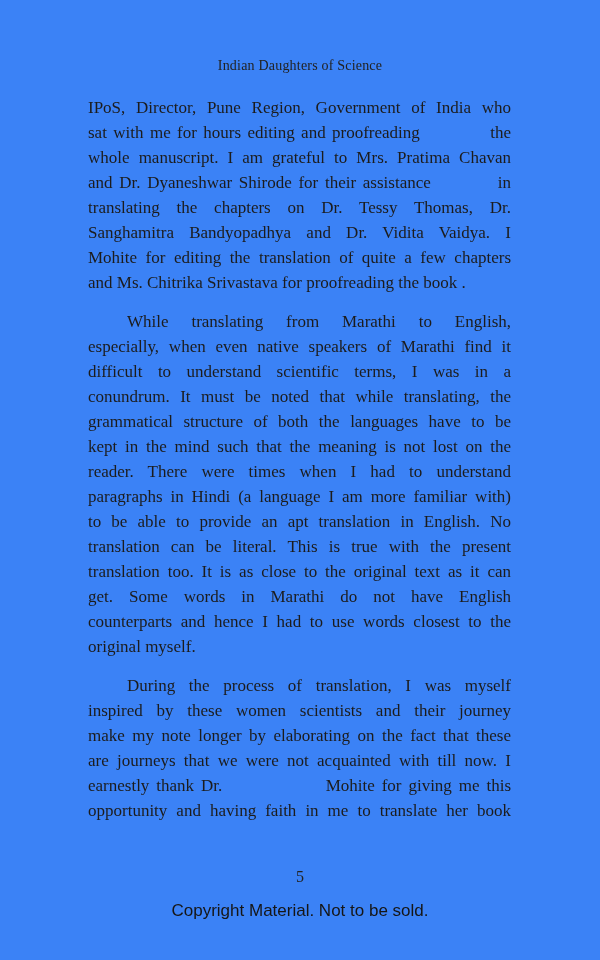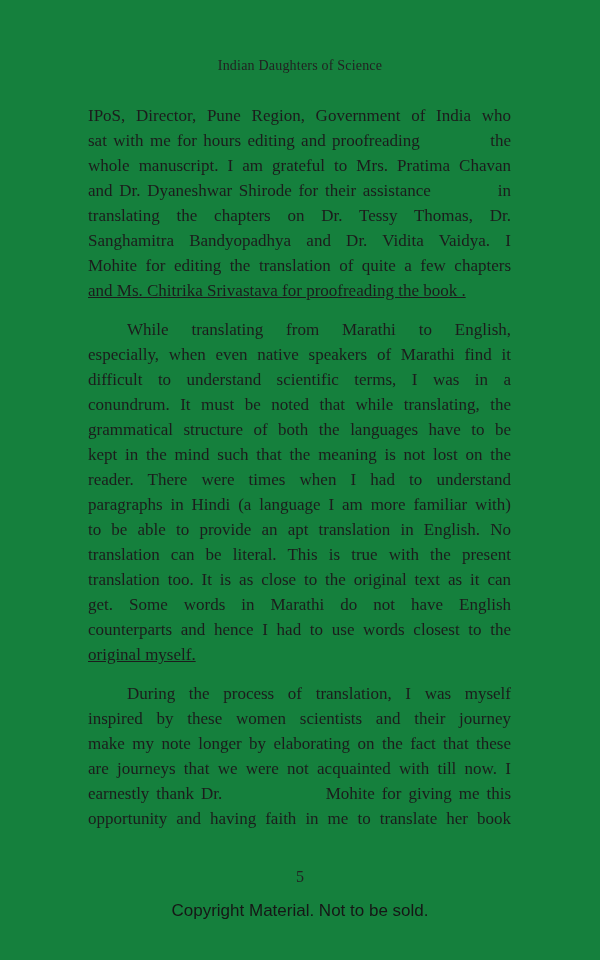--- a/index.html
+++ b/index.html
@@ -8,21 +8,21 @@
     width: 600px;
     height: 960px;
     background: #f6f6f4;
     font-family: "Liberation Serif", serif;
     overflow: hidden;
   }
   .page {
     position: relative;
     width: 600px;
     height: 960px;
-    background: #15803d;
+    background: #3b82f6;
     color: #1b1b1b;
   }
   .running-header {
     position: absolute;
     top: 58px;
     left: 0;
     width: 100%;
     text-align: center;
     font-size: 14px;
     letter-spacing: 0.2px;
@@ -30,30 +30,29 @@
   }
   .text-block {
     position: absolute;
     top: 91px;
     left: 88px;
     width: 423px;
     font-size: 17px;
     line-height: 25px;
     color: #1c1c1c;
   }
-  .para { margin: 12px 0 14px 0; }
+  .para { margin: 4px 0 14px 0; }
   .para:last-child { margin-bottom: 0; }
   .line {
     text-align: justify;
     text-align-last: justify;
     white-space: normal;
   }
   .line.last {
     text-align-last: left;
-    text-decoration: underline;
   }
   .line.indent { text-indent: 39px; }
   .page-number {
     position: absolute;
     top: 868px;
     left: 0;
     width: 100%;
     text-align: center;
     font-size: 16px;
     color: #222;

